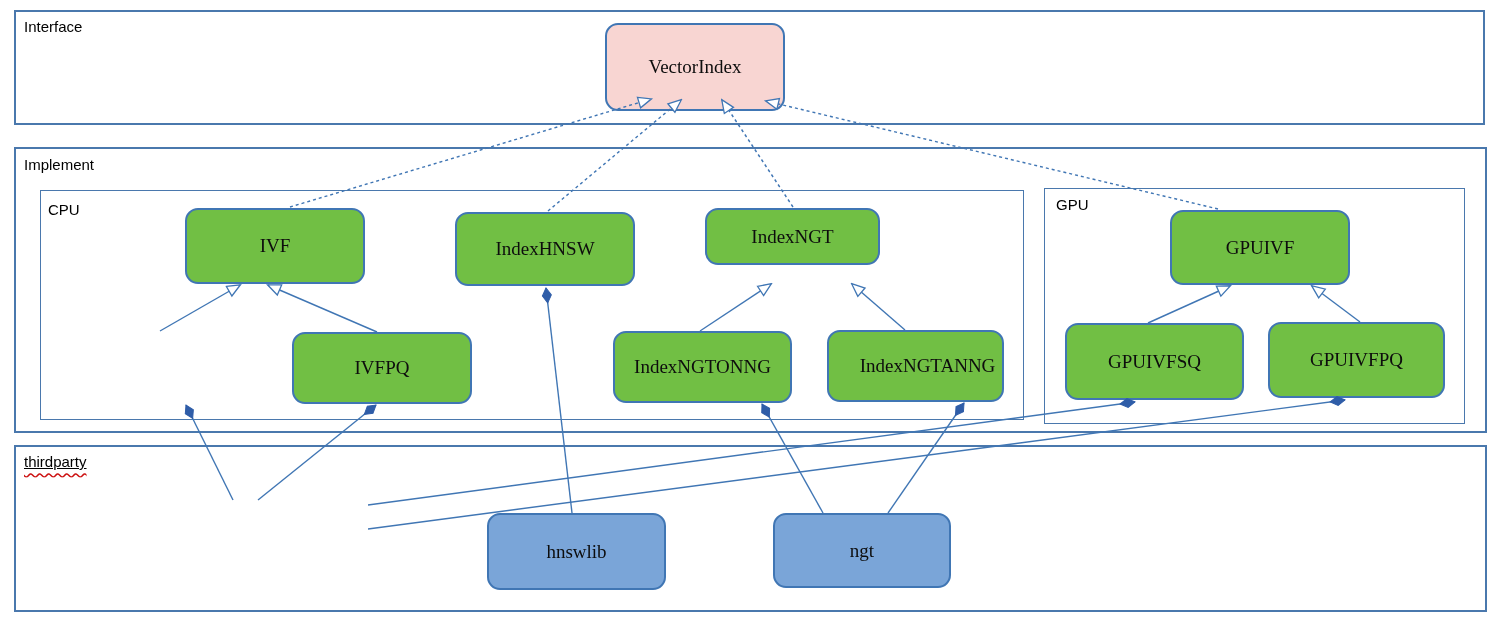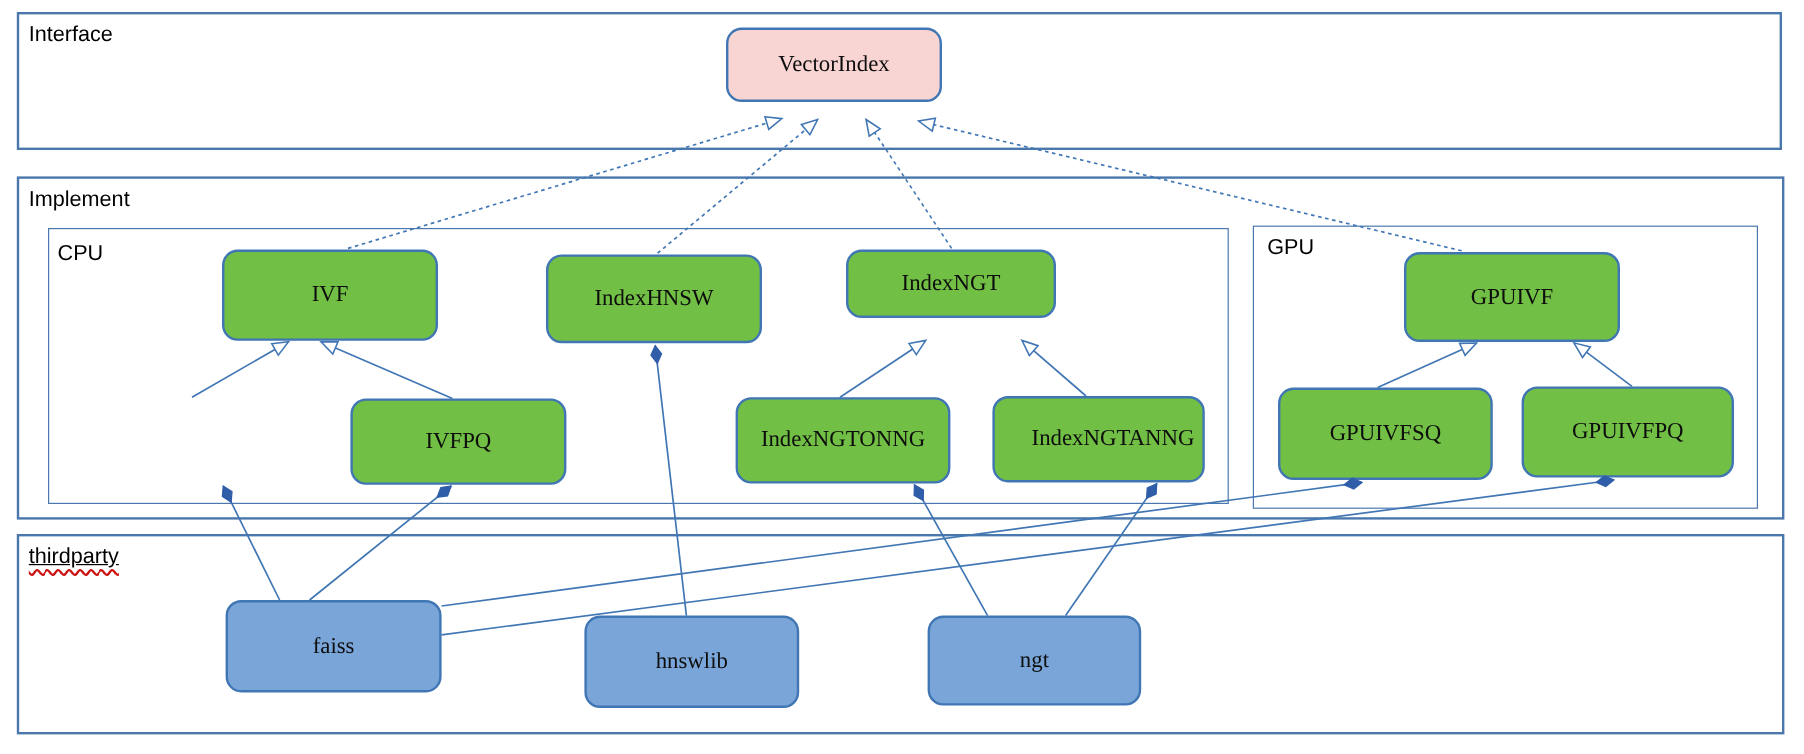--- a/index.html
+++ b/index.html
@@ -2,21 +2,21 @@
 <html><head>
 <meta charset="utf-8">
 <style>
   html,body { margin:0; padding:0; background:#ffffff; }
   .canvas {
     position:relative; width:1503px; height:628px; background:#ffffff;
     font-family:"Liberation Sans", sans-serif; overflow:hidden;
   }
   .container { position:absolute; border:2px solid #4a78ad; background:transparent; box-sizing:border-box; }
   .container.thin { border-width:1px; }
-  .container-label { position:absolute; font-size:18px; color:#000; z-index:4; white-space:nowrap; }
+  .container-label { position:absolute; font-size:15px; color:#000; z-index:4; white-space:nowrap; }
   .underlined { text-decoration: underline; }
   .spellcheck { text-decoration: underline wavy #cc1111; text-underline-offset:5px; }
   .node {
     position:absolute; box-sizing:border-box; border:2px solid #4076b4; border-radius:13px;
     display:flex; align-items:center; justify-content:center;
     font-family:"Liberation Serif", serif; font-size:19px; color:#0d0d0d; z-index:2;
   }
   .node.interface-node { background:#f8d5d2; }
   .node.class-node { background:#71bf44; }
   .node.lib-node { background:#7aa5d8; }
@@ -37,21 +37,21 @@
   <div class="container-label" style="left:48px; top:201px;">CPU</div>
 
   <div class="container thin" style="left:1044px; top:188px; width:421px; height:236px;"></div>
   <div class="container-label" style="left:1056px; top:196px;">GPU</div>
 
   <div class="container" style="left:14px; top:445px; width:1473px; height:167px;"></div>
   <div class="container-label underlined" style="left:24px; top:453px;">
     <span class="spellcheck">thirdparty</span>
   </div>
 
-  <div class="node interface-node" style="left:605px; top:23px; width:180px; height:62px;">
+  <div class="node interface-node" style="left:605px; top:23px; width:180px; height:88px;">
     <span>VectorIndex</span>
   </div>
 
   <div class="node class-node" style="left:185px; top:208px; width:180px; height:76px;">
     <span>IVF</span>
   </div>
   <div class="node class-node" style="left:455px; top:212px; width:180px; height:74px;">
     <span>IndexHNSW</span>
   </div>
   <div class="node class-node" style="left:705px; top:208px; width:175px; height:57px;">
@@ -70,23 +70,20 @@
   <div class="node class-node" style="left:827px; top:330px; width:177px; height:72px;padding-left:24px;">
     <span>IndexNGTANNG</span>
   </div>
   <div class="node class-node" style="left:1065px; top:323px; width:179px; height:77px;">
     <span>GPUIVFSQ</span>
   </div>
   <div class="node class-node" style="left:1268px; top:322px; width:177px; height:76px;">
     <span>GPUIVFPQ</span>
   </div>
 
-  <div class="node lib-node" style="left:188px; top:500px; width:180px; height:77px;">
-    <span>faiss</span>
-  </div>
   <div class="node lib-node" style="left:487px; top:513px; width:179px; height:77px;">
     <span>hnswlib</span>
   </div>
   <div class="node lib-node" style="left:773px; top:513px; width:178px; height:75px;">
     <span>ngt</span>
   </div>
 
   <svg class="edges" width="1503" height="628" viewBox="0 0 1503 628">
     <defs>
       <marker id="hollowArrow" markerUnits="userSpaceOnUse" markerWidth="16" markerHeight="14" refX="14" refY="7" orient="auto">

